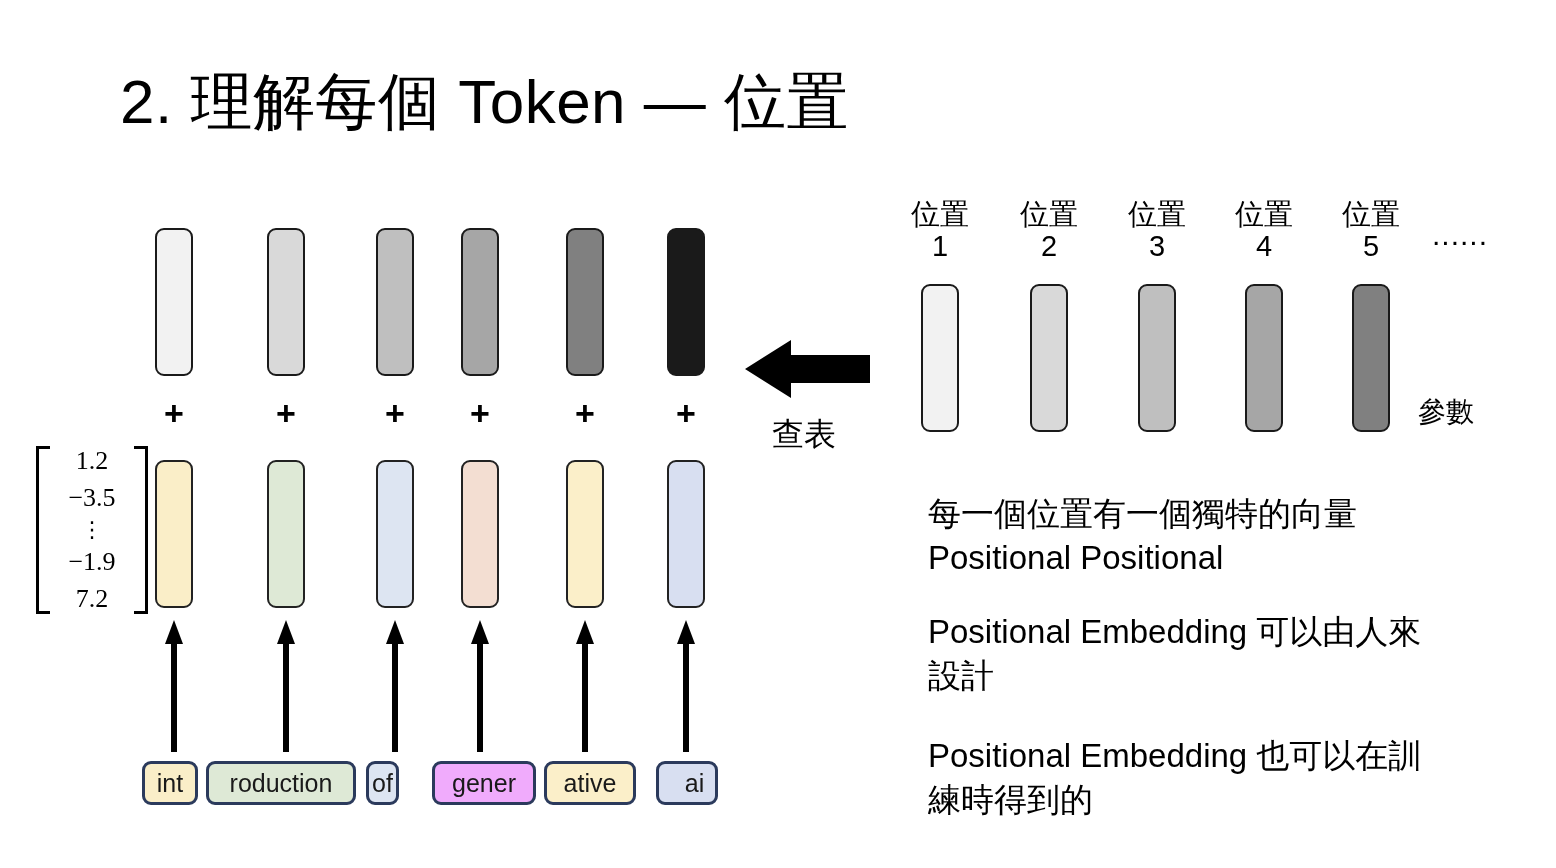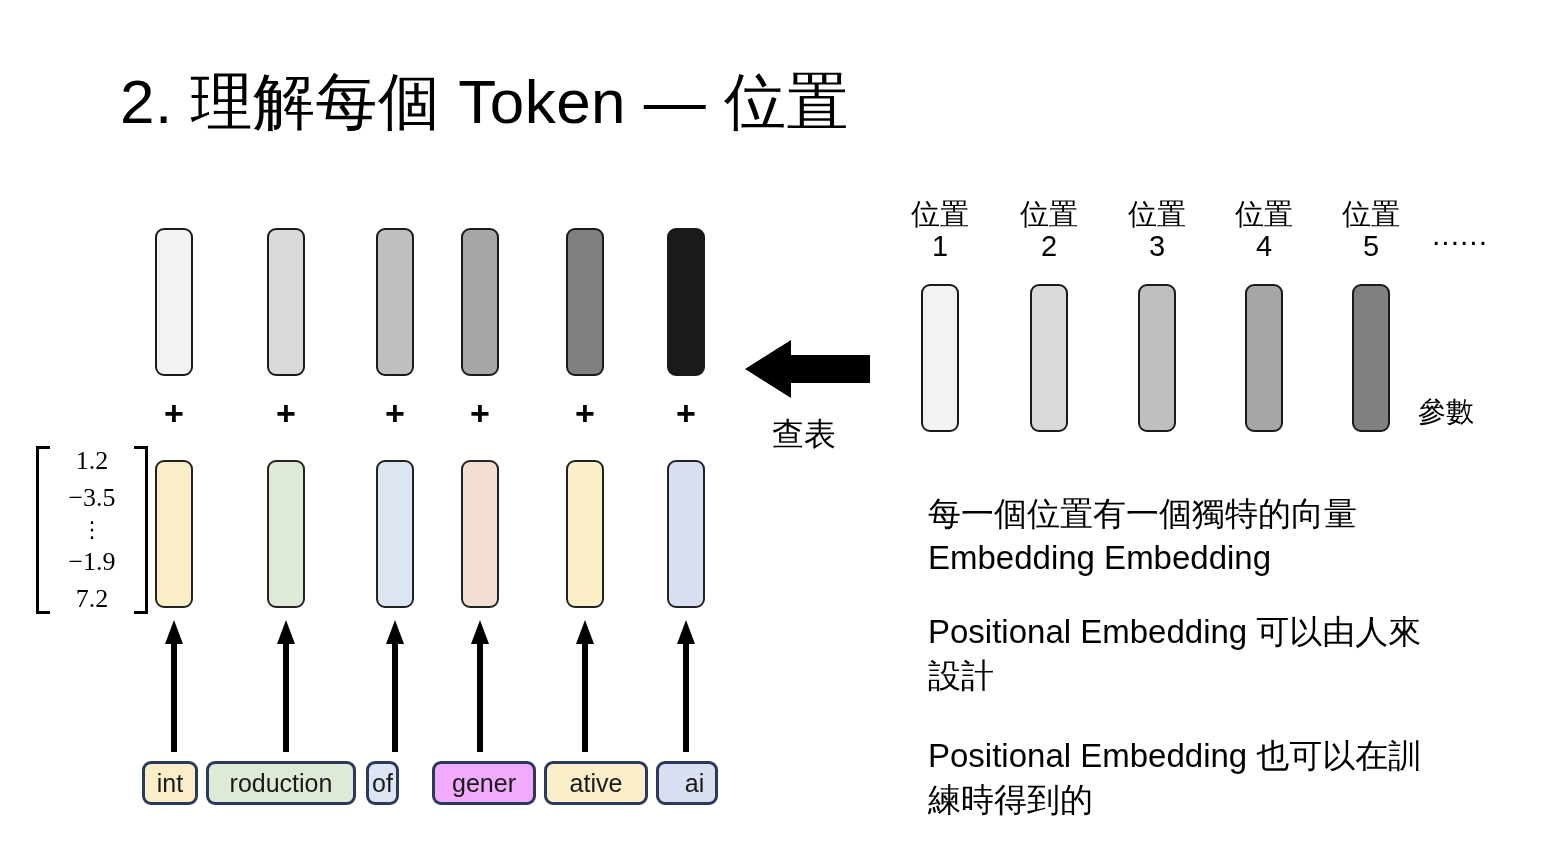--- a/index.html
+++ b/index.html
@@ -256,21 +256,21 @@
     <div class="up-arrow" style="left: 667px;"><svg width="38" height="132" viewBox="0 0 38 132" xmlns="http://www.w3.org/2000/svg">
         <polygon points="19,0 28,24 22,24 22,132 16,132 16,24 10,24" fill="#000000"></polygon>
       </svg></div>
   </div>
 
 <div id="tokens-layer">
     <div class="token-chip" style="left: 142px; width: 56px; background: rgb(250, 238, 200); border-color: rgb(43, 58, 92); text-align: center;">int</div>
     <div class="token-chip" style="left: 206px; width: 150px; background: rgb(222, 233, 214); border-color: rgb(43, 58, 92);">roduction</div>
     <div class="token-chip" style="left: 366px; width: 33px; background: rgb(221, 229, 242); border-color: rgb(43, 58, 92);">of</div>
     <div class="token-chip" style="left: 432px; width: 104px; background: #f0abfc; border-color: rgb(43, 58, 92);">gener</div>
-    <div class="token-chip" style="left: 544px; width: 104px; background: rgb(251, 239, 201); border-color: rgb(43, 58, 92);">ative</div>
+    <div class="token-chip" style="left: 544px; width: 92px; background: rgb(251, 239, 201); border-color: rgb(43, 58, 92);">ative</div>
     <div class="token-chip" style="left: 656px; width: 62px; background: rgb(216, 223, 241); border-color: rgb(43, 58, 92); padding-left: 15px;">ai</div>
   </div>
 
 <div id="lookup-arrow">
   <svg width="125" height="62" viewBox="0 0 125 62" xmlns="http://www.w3.org/2000/svg">
     <polygon points="0,31 46,2 46,17 125,17 125,45 46,45 46,60" fill="#000000"></polygon>
   </svg>
 </div>
 <div id="lookup-label">查表</div>
 
@@ -287,15 +287,15 @@
     <div class="bar pos-bar" style="left: 1030px; background: rgb(217, 217, 217); border-color: rgb(26, 26, 26);"></div>
     <div class="bar pos-bar" style="left: 1138px; background: rgb(191, 191, 191); border-color: rgb(26, 26, 26);"></div>
     <div class="bar pos-bar" style="left: 1245px; background: rgb(166, 166, 166); border-color: rgb(26, 26, 26);"></div>
     <div class="bar pos-bar" style="left: 1352px; background: rgb(128, 128, 128); border-color: rgb(26, 26, 26);"></div>
   </div>
 
 <div id="pos-ellipsis">......</div>
 
 <div id="params-label">參數</div>
 
-<div class="note" id="note-0">每一個位置有一個獨特的向量 Embedding Embedding</div>
+<div class="note" id="note-0">每一個位置有一個獨特的向量 Positional Positional</div>
 <div class="note" id="note-1">Positional Embedding 可以由人來設計</div>
 <div class="note" id="note-2">Positional Embedding 也可以在訓練時得到的</div>
 
 </body></html>

